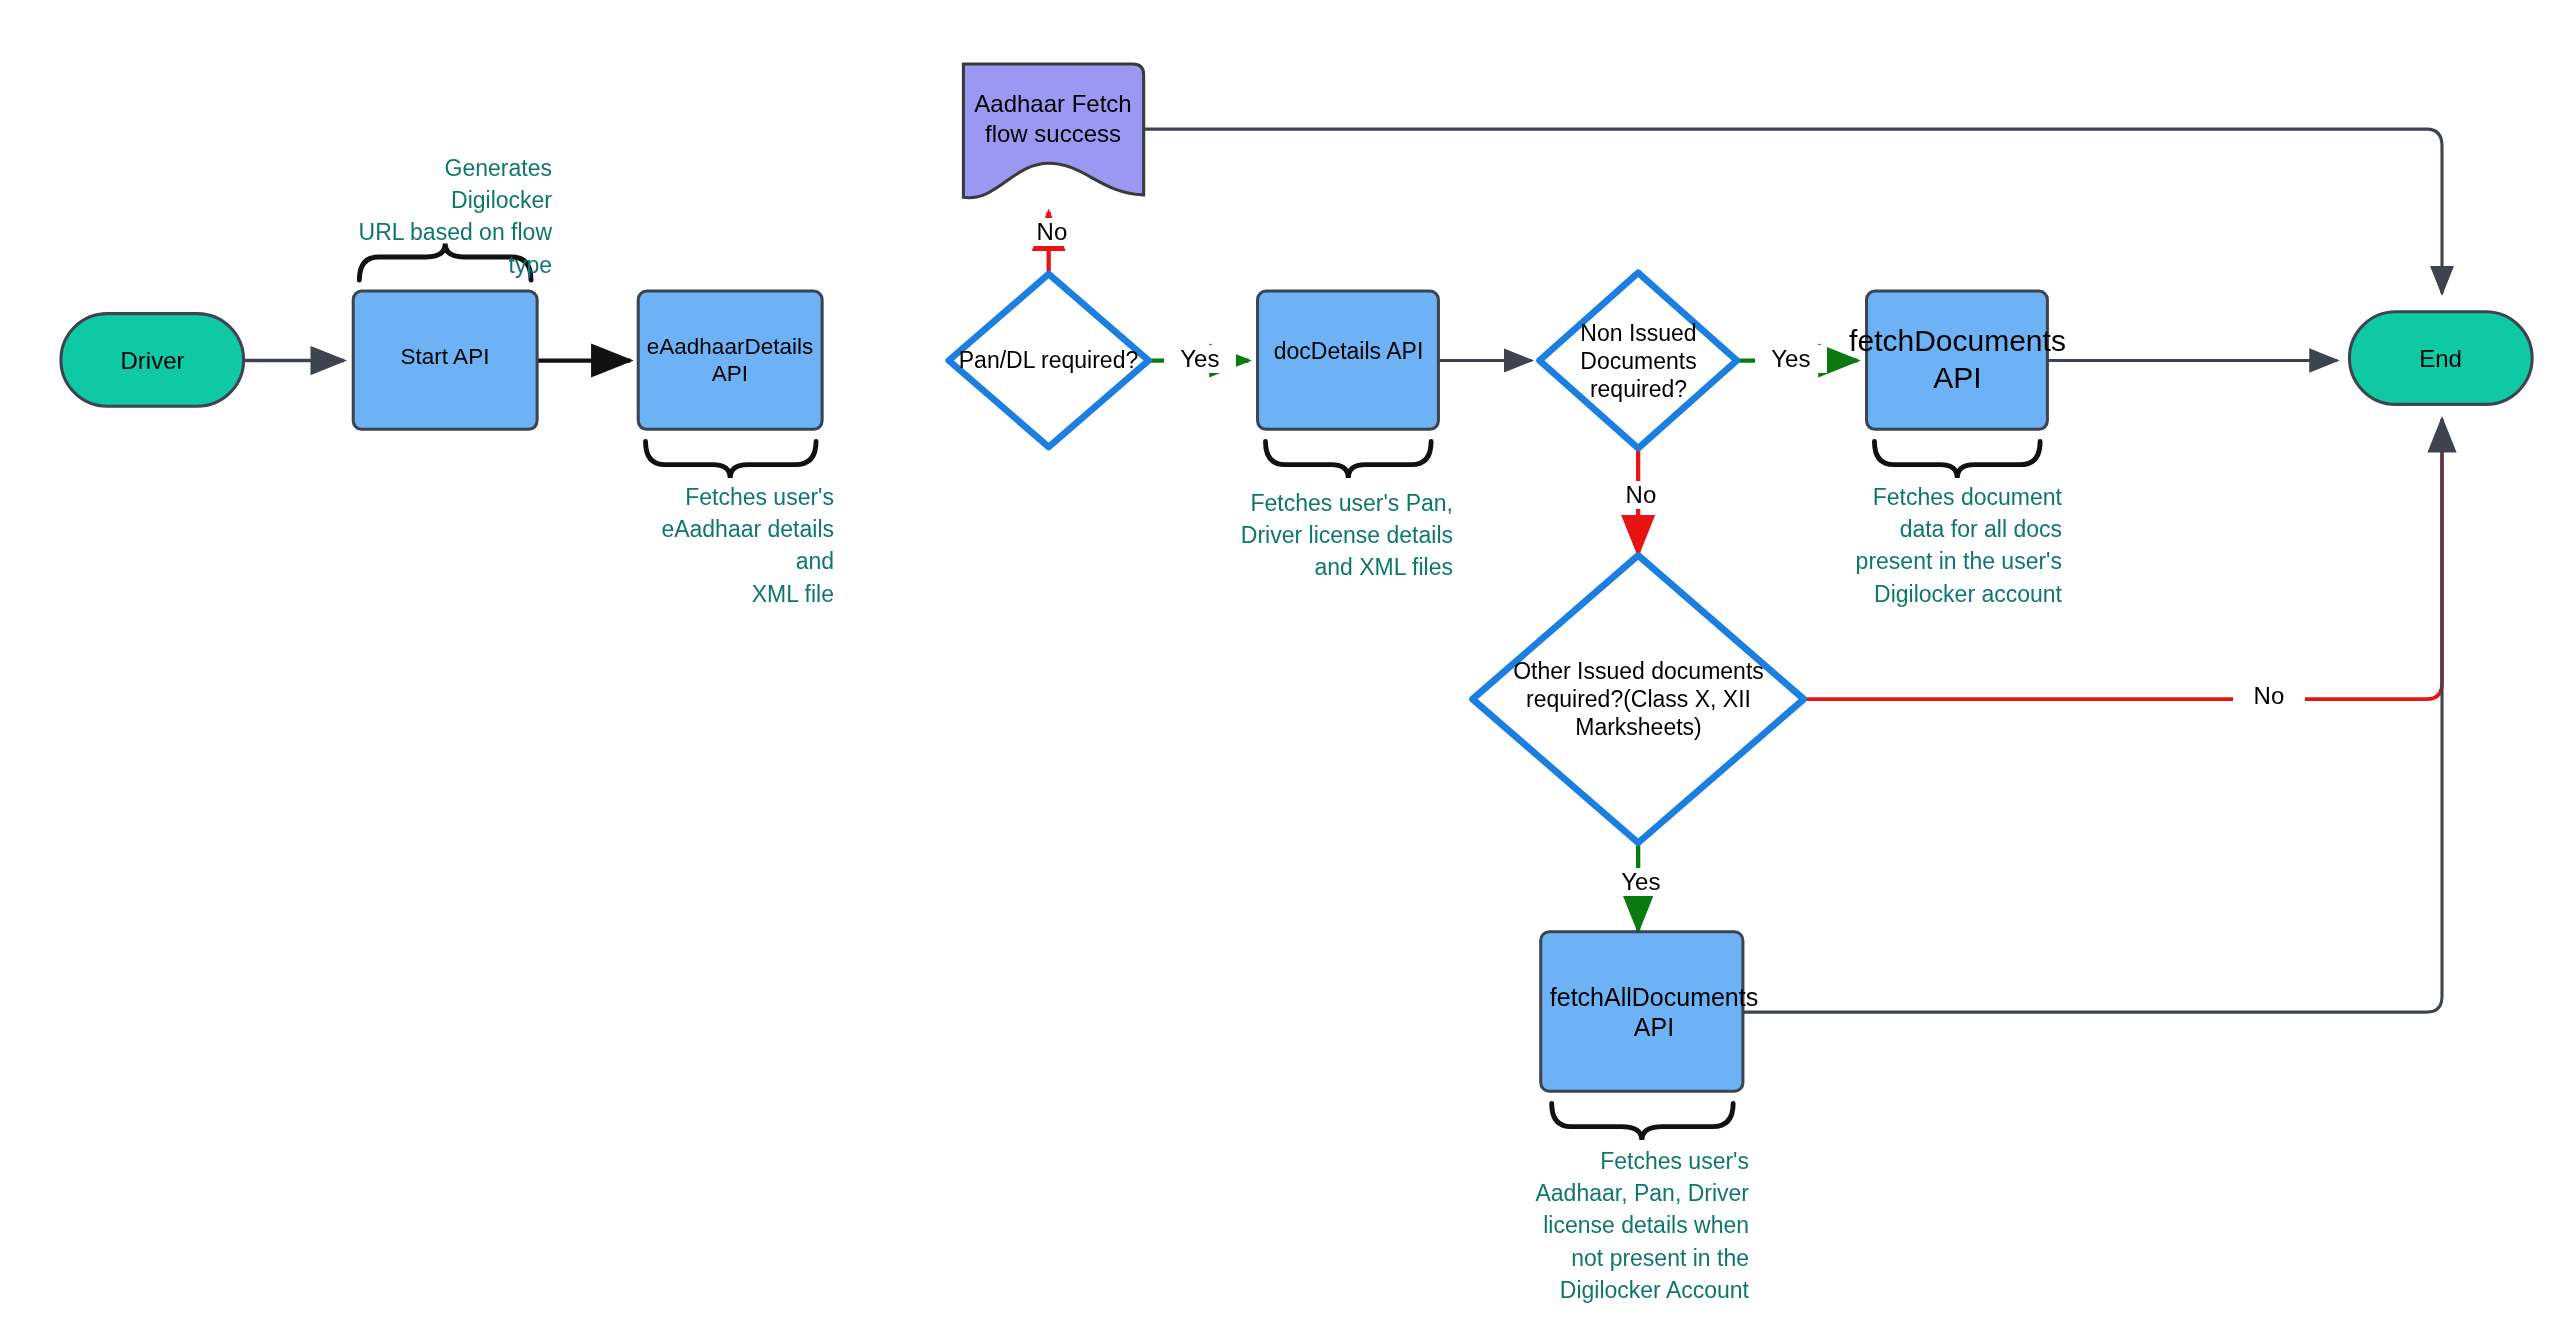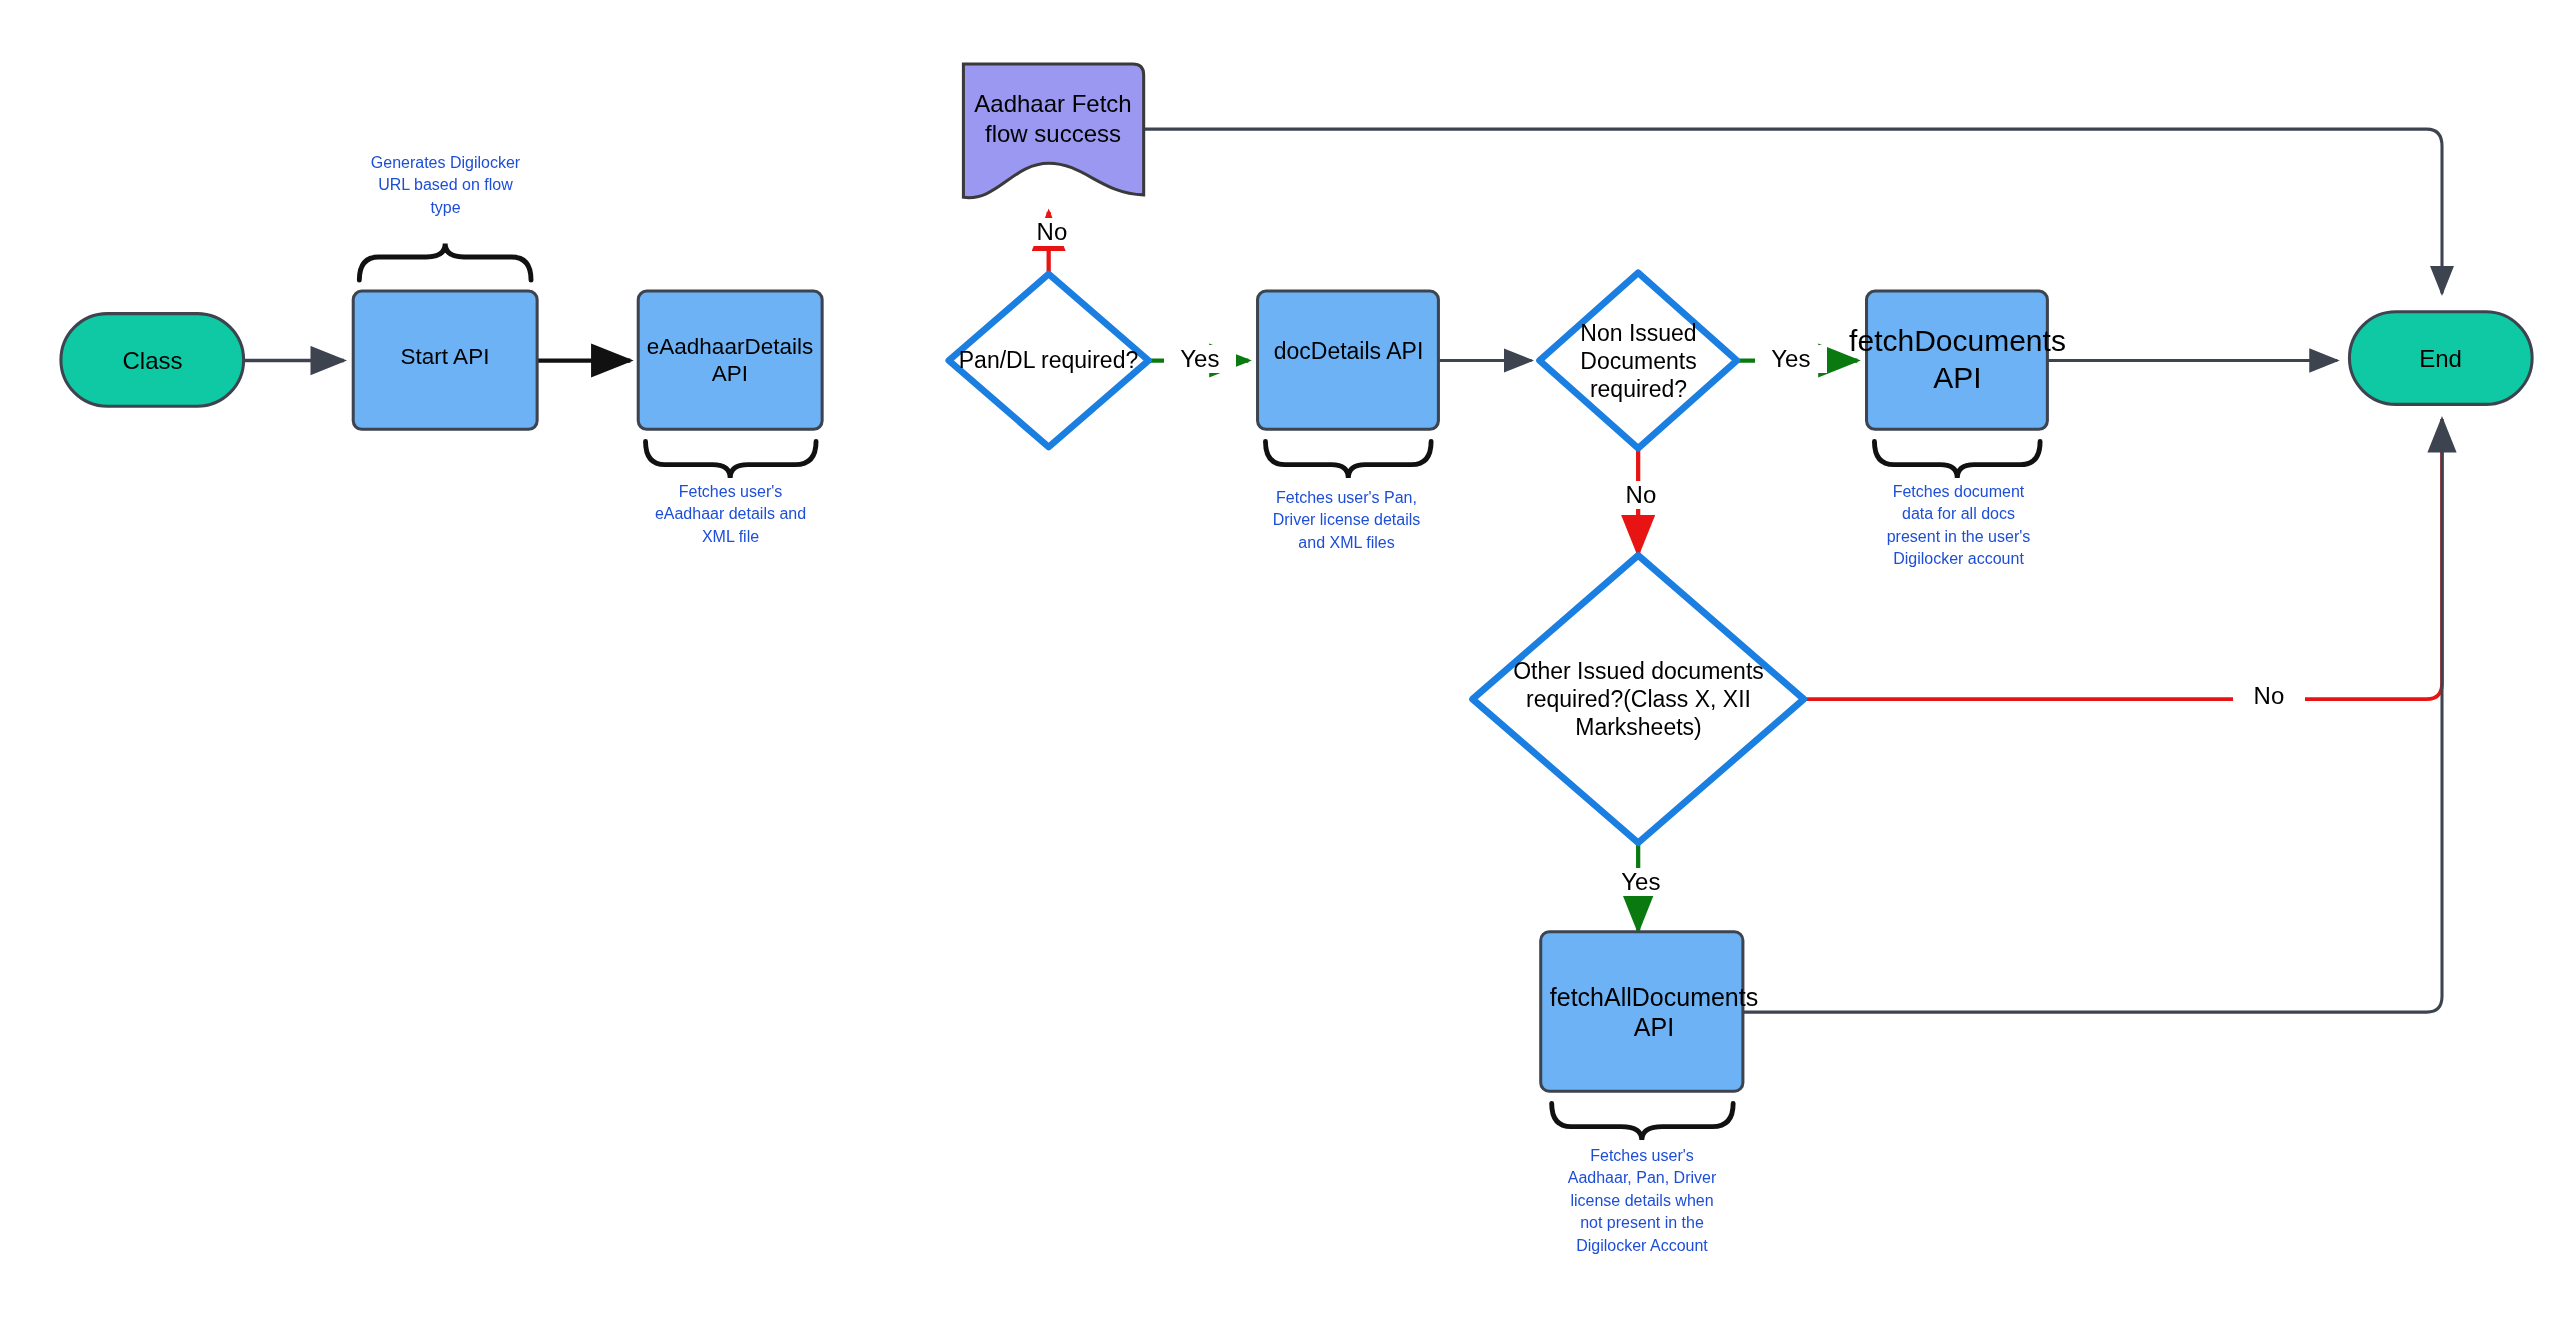--- a/index.html
+++ b/index.html
@@ -7,22 +7,22 @@
        font-family:"Liberation Sans","DejaVu Sans",sans-serif;}
   #canvas{position:relative;width:2576px;height:1330px;background:#fff;}
   svg.layer{position:absolute;left:0;top:0;width:2576px;height:1330px;}
 
   .node-label{
     position:absolute;display:flex;align-items:center;justify-content:center;
     text-align:center;color:#000;line-height:1.22;pointer-events:none;
     font-size:23px;white-space:pre-line;
   }
   .ann{
-    position:absolute;text-align:center;color:#1d4ed8;
-    font-size:16px;line-height:1.40;white-space:pre-line;
+    position:absolute;text-align:right;color:#0f766e;
+    font-size:23px;line-height:1.40;white-space:pre-line;
   }
   .edge-label{
     position:absolute;color:#000;font-size:24px;text-align:center;
     background:#fff;padding:0 2.4px;
   }
 </style>
 </head>
 <body>
 
 <div id="canvas">
@@ -109,21 +109,21 @@
                Q2214,763 2242,763 L2318,763 Q2350,763 2350,725"></path>
 
       <path d="M3078,725 Q3078,763 3110,763 L3186,763 Q3214,763 3214,785
                Q3214,763 3242,763 L3318,763 Q3350,763 3350,725"></path>
 
       <path d="M2548,1812 Q2548,1850 2580,1850 L2662,1850 Q2696,1850 2696,1872
                Q2696,1850 2730,1850 L2812,1850 Q2846,1850 2846,1812"></path>
     </g>
   </svg>
 
-  <div class="node-label" style="left:61px;top:314px;width:183px;height:93px;font-size:24px;">Class</div>
+  <div class="node-label" style="left:61px;top:314px;width:183px;height:93px;font-size:24px;">Driver</div>
 
   <div class="node-label" style="left:353px;top:291px;width:184px;height:131px;font-size:22.5px;">Start API</div>
 
   <div class="node-label" style="left:638px;top:291px;width:184px;height:138px;font-size:22.5px;">eAadhaarDetails
 API</div>
 
   <div class="node-label" style="left:950px;top:336px;width:197px;height:49px;font-size:23px;">Pan/DL required?</div>
 
   <div class="node-label" style="left:963px;top:76px;width:180px;height:85px;font-size:24px;">Aadhaar Fetch
 flow success</div>

